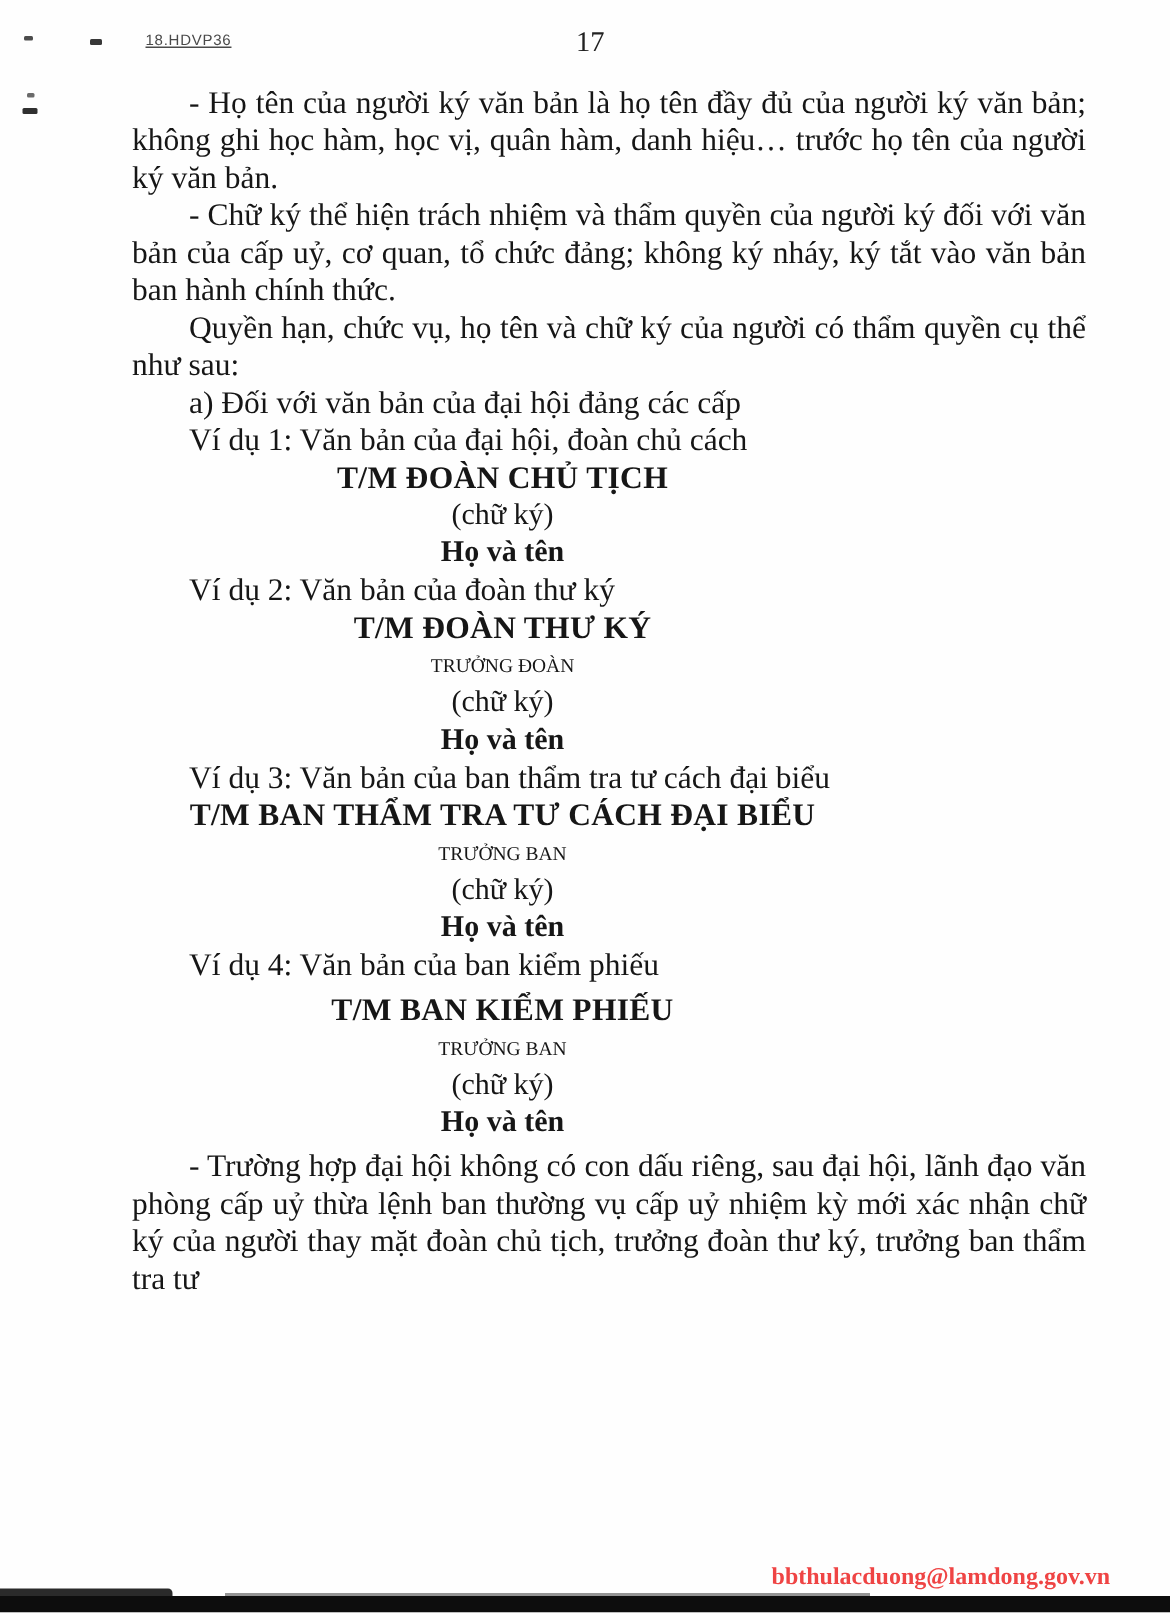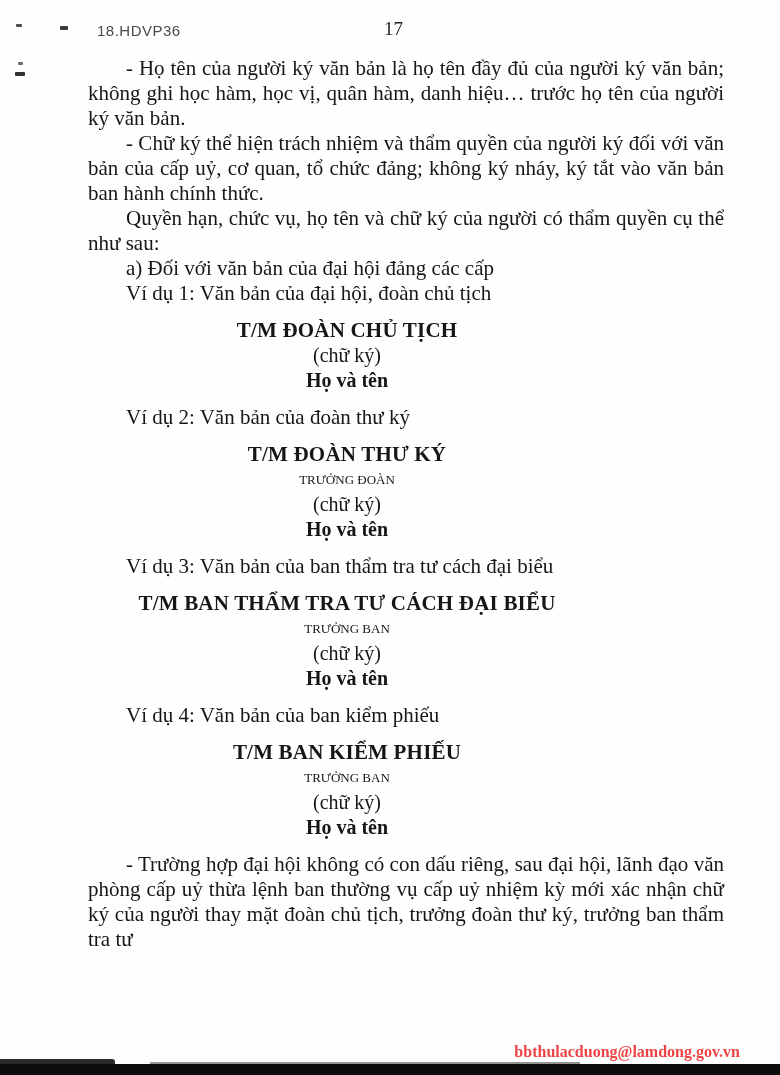--- a/index.html
+++ b/index.html
@@ -11,21 +11,21 @@
   .page{
     position:relative;
     width:780px;height:1075px;
     background:#fefefe;
     overflow:hidden;
     color:#161616;
   }
   .doc-code{
     position:absolute;left:97px;top:22px;
     font-family:"Liberation Sans","DejaVu Sans",sans-serif;
-    font-size:15px;letter-spacing:.5px;color:#4a4a4a;
+    font-size:10px;letter-spacing:.5px;color:#4a4a4a;text-decoration:underline;
   }
   .page-number{
     position:absolute;left:384px;top:18px;
     font-size:19px;color:#222;
   }
   .content{
     position:absolute;top:56px;left:0;right:0;
     padding:0 56px 0 88px;
     font-size:21px;line-height:25px;
   }
@@ -34,21 +34,21 @@
     text-indent:38px;
     text-align:justify;
   }
   .label-line{
     margin:0;
     text-indent:38px;
   }
   .sig-block{
     width:494px;
     text-align:center;
-    margin:12px;
+    margin:0;
   }
   .sig-heading{font-weight:bold;font-size:21px;letter-spacing:.2px;}
   .sig-sub{font-size:13px;}
   .sig-chuky{font-size:20px;}
   .sig-name{font-weight:bold;font-size:20px;}
   .watermark-email{
     position:absolute;right:40px;top:1043px;
     font-family:"Liberation Serif","DejaVu Serif",serif;
     font-weight:bold;font-size:16px;
   }
@@ -77,21 +77,21 @@
 
   <div class="doc-code">18.HDVP36</div>
   <div class="page-number">17</div>
 
   <div class="content">
     <p class="para">- Họ tên của người ký văn bản là họ tên đầy đủ của người ký văn bản; không ghi học hàm, học vị, quân hàm, danh hiệu… trước họ tên của người ký văn bản.</p>
     <p class="para">- Chữ ký thể hiện trách nhiệm và thẩm quyền của người ký đối với văn bản của cấp uỷ, cơ quan, tổ chức đảng; không ký nháy, ký tắt vào văn bản ban hành chính thức.</p>
     <p class="para">Quyền hạn, chức vụ, họ tên và chữ ký của người có thẩm quyền cụ thể như sau:</p>
     <p class="label-line">a) Đối với văn bản của đại hội đảng các cấp</p>
 
-    <p class="label-line">Ví dụ 1: Văn bản của đại hội, đoàn chủ tịch</p>
+    <p class="label-line">Ví dụ 1: Văn bản của đại hội, đoàn chủ cách</p>
     <div class="sig-block">
       <div class="sig-heading">T/M ĐOÀN CHỦ TỊCH</div>
       <div class="sig-chuky">(chữ ký)</div>
       <div class="sig-name">Họ và tên</div>
     </div>
 
     <p class="label-line">Ví dụ 2: Văn bản của đoàn thư ký</p>
     <div class="sig-block">
       <div class="sig-heading">T/M ĐOÀN THƯ KÝ</div>
       <div class="sig-sub">TRƯỞNG ĐOÀN</div>

